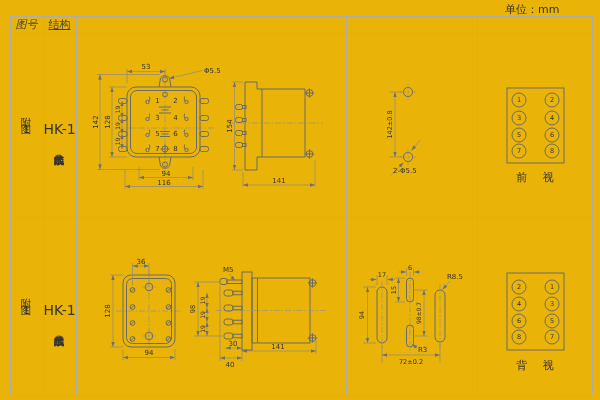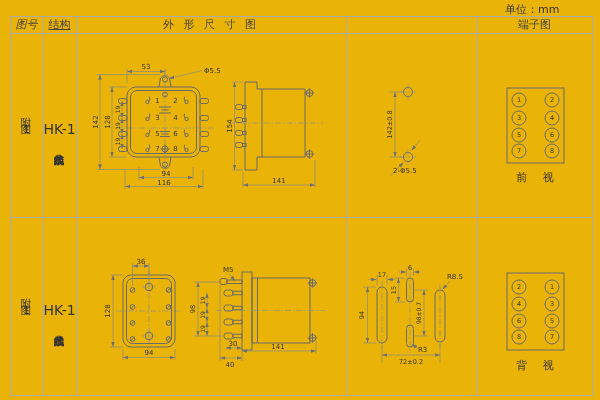--- a/index.html
+++ b/index.html
@@ -71,22 +71,20 @@
   <div class="gl hl" style="left:10px; top:395px; width:582px;"></div>
   <div class="gl vl" style="left:10px; top:16px; height:380px;"></div>
   <div class="gl vl" style="left:43px; top:16px; height:380px;"></div>
   <div class="gl vl" style="left:76px; top:16px; height:380px;"></div>
   <div class="gl vl" style="left:346px; top:16px; height:380px;"></div>
   <div class="gl vl" style="left:477px; top:16px; height:380px;"></div>
   <div class="gl vl" style="left:592px; top:16px; height:380px;"></div>
 
   <div class="hdr" style="left:10px; top:16px; width:33px; height:17px;font-style:italic;">图号</div>
   <div class="hdr" style="left:43px; top:16px; width:33px; height:17px;text-decoration:underline;">结构</div>
-  <div class="hdr sp" style="left:76px; top:16px; width:270px; height:17px;">外 形 尺 寸 图</div>
-  <div class="hdr" style="left:477px; top:16px; width:115px; height:17px;">端子图</div>
 
   <div class="sidecell" style="left:10px; top:33px; width:33px; height:184px;">
     <span class="vtext figno">附图1</span>
   </div>
   <div class="sidecell" style="left:43px; top:33px; width:33px; height:184px;">
     <span class="model">HK-1</span>
     <span class="vtext">凸出式前接线</span>
   </div>
 
   <svg style="left:76px; top:33px;" width="270" height="184" viewBox="0 0 270 184">

